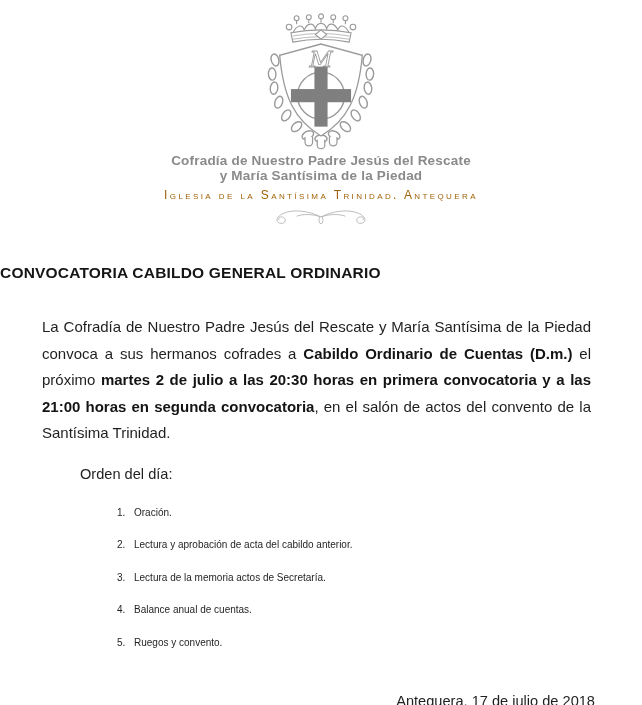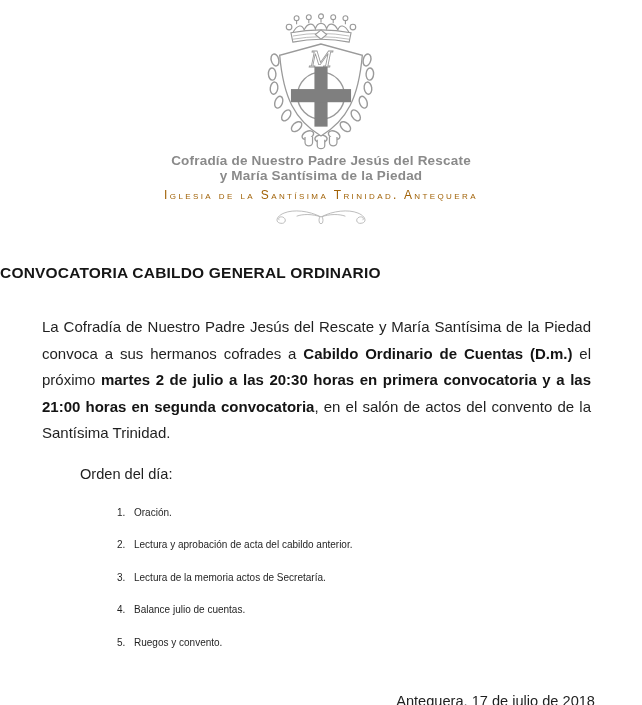--- a/index.html
+++ b/index.html
@@ -178,19 +178,19 @@
 
   <div class="doc-title">CONVOCATORIA CABILDO GENERAL ORDINARIO</div>
 
   <p class="doc-paragraph"><span>La Cofradía de Nuestro Padre Jesús del Rescate y María Santísima de la Piedad convoca a sus hermanos cofrades a </span><strong>Cabildo Ordinario de Cuentas (D.m.)</strong><span> el próximo </span><strong>martes 2 de julio a las 20:30 horas en primera convocatoria y a las 21:00 horas en segunda convocatoria</strong><span>, en el salón de actos del convento de la Santísima Trinidad.</span></p>
 
   <div class="agenda-heading">Orden del día:</div>
   <ol class="agenda-list">
     <li>Oración.</li>
     <li>Lectura y aprobación de acta del cabildo anterior.</li>
     <li>Lectura de la memoria actos de Secretaría.</li>
-    <li>Balance julio de cuentas.</li>
+    <li>Balance anual de cuentas.</li>
     <li>Ruegos y convento.</li>
   </ol>
 
   <div class="date-line">Antequera, 17 de julio de 2018</div>
 
 </div>
 
 </body></html>

